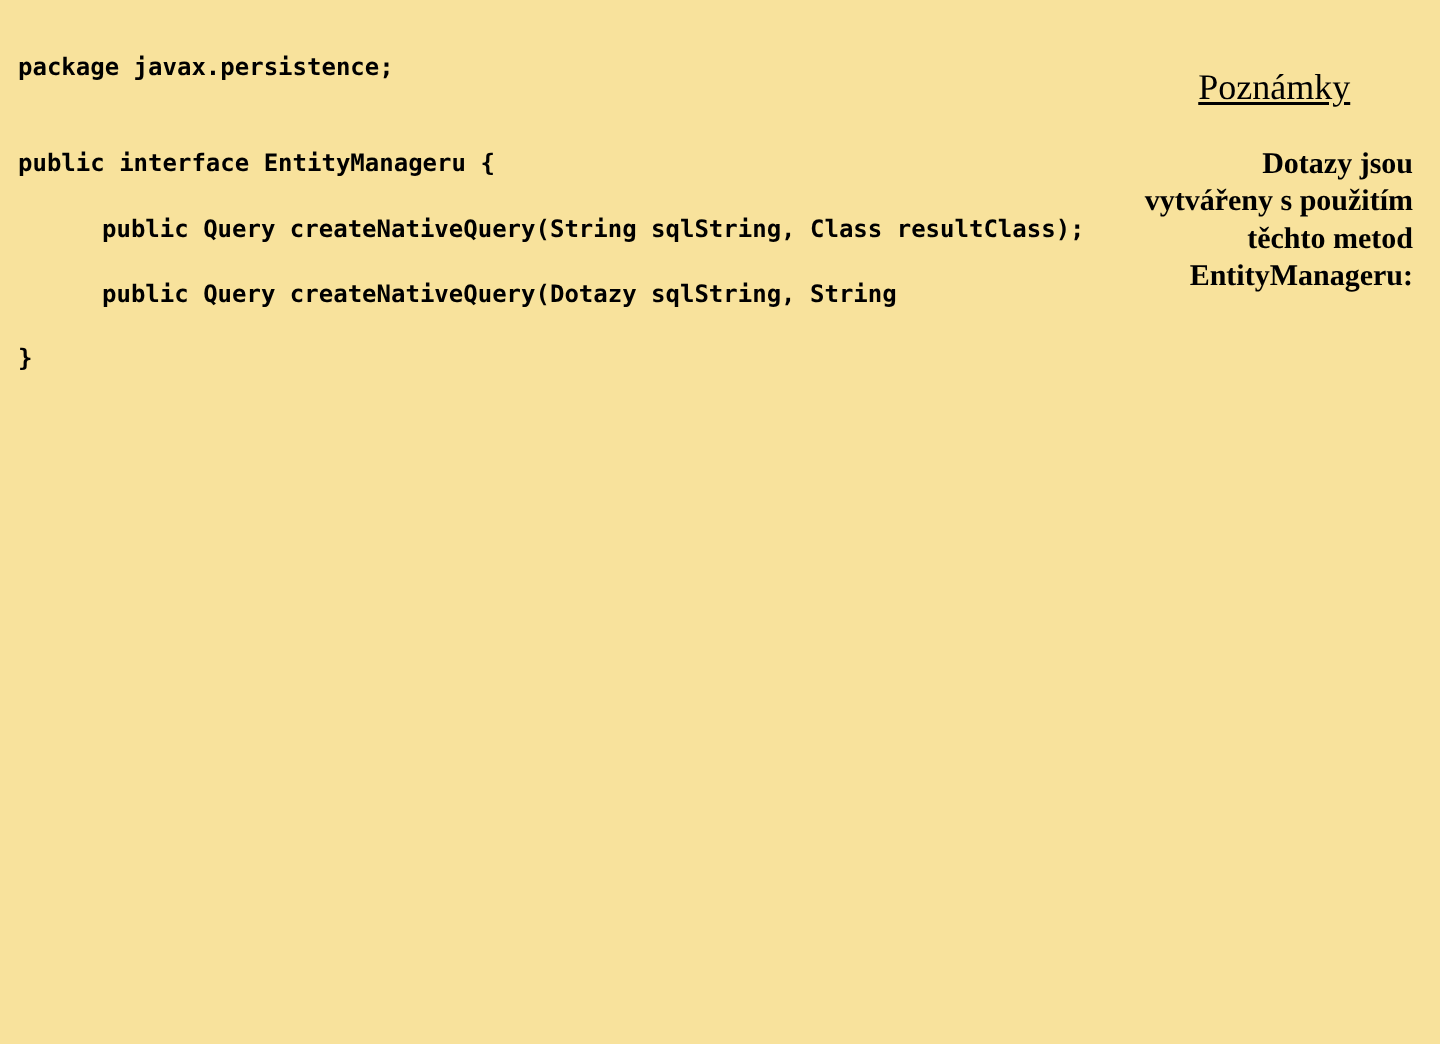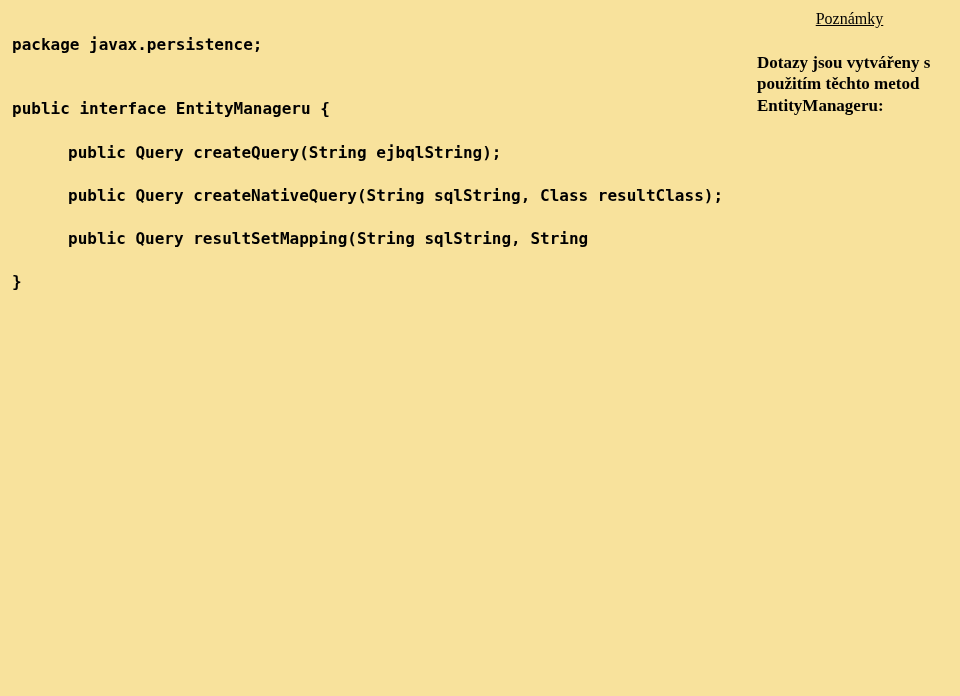--- a/index.html
+++ b/index.html
@@ -25,43 +25,44 @@
   }
   .indent1 { padding-left: 56px; }
   .notes-area {
     position: absolute;
     right: 18px;
     top: 10px;
     width: 185px;
   }
   .notes-title {
     font-family: "Times New Roman", serif;
-    font-size: 16px;
+    font-size: 24px;
     color: #000;
     text-decoration: underline;
     margin-bottom: 24px;
     text-align: center;
+    margin-top: 36px;
   }
   .notes-body {
     font-family: "Times New Roman", serif;
-    font-size: 17px;
+    font-size: 20px;
     color: #000;
     line-height: 1.25;
     font-weight: bold;
+    text-align: right;
   }
 </style>
 </head>
 <body>
 
 <div class="code-area">
 <div>package javax.persistence;</div>
 <div></div>
 <div>public interface EntityManageru {</div>
-<div class="indent1">public Query createQuery(String ejbqlString);</div>
 <div class="indent1">public Query createNativeQuery(String sqlString, Class resultClass);</div>
-<div class="indent1">public Query resultSetMapping(String sqlString, String</div>
+<div class="indent1">public Query createNativeQuery(Dotazy sqlString, String</div>
 <div>}</div>
 </div>
 
 <div class="notes-area">
   <div class="notes-title">Poznámky</div>
   <div class="notes-body">Dotazy jsou vytvářeny s použitím těchto metod EntityManageru:</div>
 </div>
 
 </body></html>

